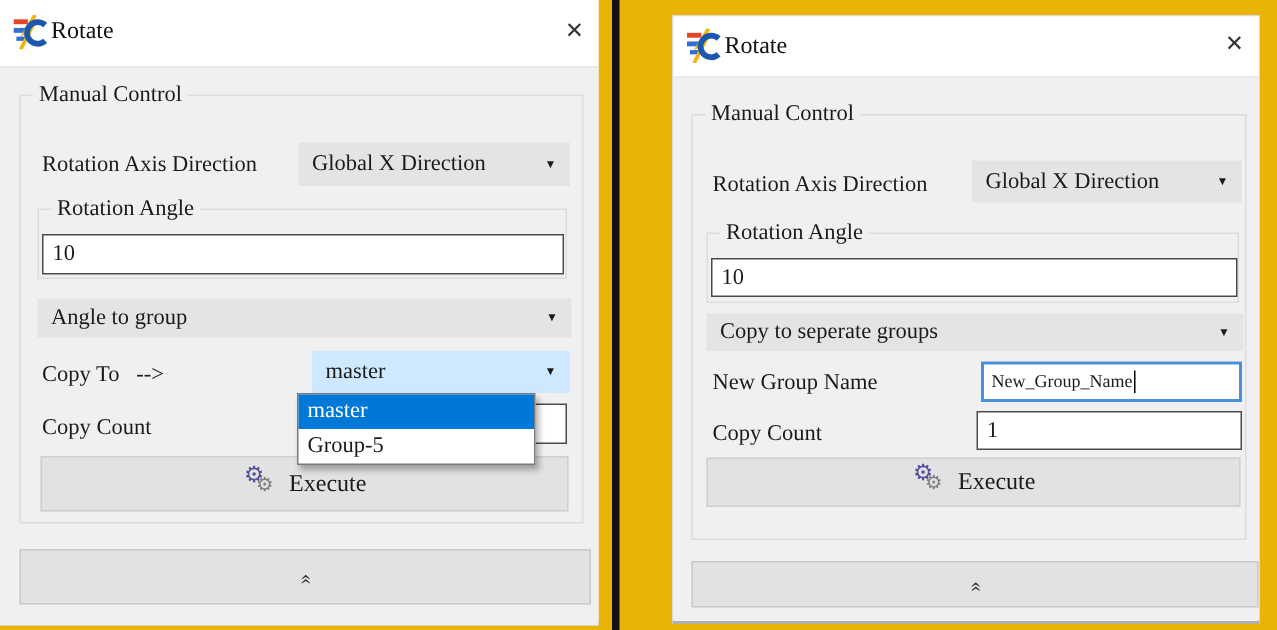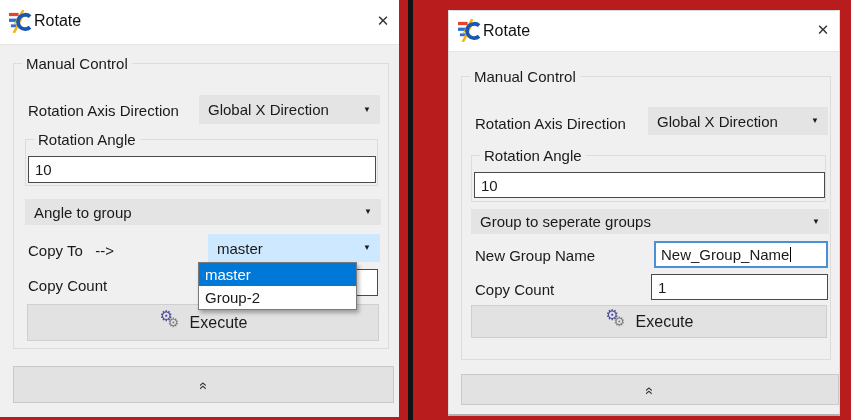--- a/index.html
+++ b/index.html
@@ -1,19 +1,19 @@
 <!DOCTYPE html>
 <html><head>
 <meta charset="utf-8">
 <style>
   * { margin:0; padding:0; box-sizing:border-box; }
   html,body { background:#ffffff; }
   .canvas {
-    position:relative; width:851px; height:420px; background:#b91c1c;
-    font-family:Liberation Sans, sans-serif; color:#1a1a1a; overflow:hidden;
+    position:relative; width:851px; height:420px; background:#eab308;
+    font-family:Liberation Serif, serif; color:#1a1a1a; overflow:hidden;
   }
   .divider { position:absolute; left:408px; top:0; width:5px; height:420px; background:#121212; }
 
   .dialog { position:absolute; background:#ffffff; }
   .dialog-left  { left:0;   top:0;    width:399px; height:417px; border-bottom:3px solid #8a8a8a; }
   .dialog-right { left:448px; top:10px; width:392px; height:406px; border:1px solid #dadada; border-bottom:3px solid #b0b0b0; }
 
   .titlebar { position:absolute; left:0; top:0; width:100%; background:#ffffff; }
   .dialog-left  .titlebar { height:44px; }
   .dialog-right .titlebar { height:40px; }
@@ -35,21 +35,21 @@
   .lbl { position:absolute; font-size:15px; color:#1a1a1a; white-space:pre; }
 
   .combo { position:absolute; background:#e4e4e4; font-size:15px; display:flex; align-items:center;
            padding:0 9px; cursor:default; }
   .combo .arrow { position:absolute; right:9px; font-size:8px; color:#1a1a1a; top:50%; transform:translateY(-54%); }
   .combo.hl { background:#cde8ff; }
 
   .textbox { position:absolute; border:1px solid #4a4a4a; background:#ffffff; font-size:15px;
              padding:0 6px; font-family:inherit; color:#1a1a1a; outline:none; }
 
-  .focusbox { position:absolute; border:2px solid #4a90d9; background:#ffffff; font-size:15px;
+  .focusbox { position:absolute; border:2px solid #4a90d9; background:#ffffff; font-size:12px;
               display:flex; align-items:center; padding:0 5px; }
   .caret { width:1px; height:15px; background:#000; margin-left:1px; }
 
   .ddlist { position:absolute; background:#ffffff; border:1px solid #7a7a7a;
             box-shadow:2px 3px 4px rgba(0,0,0,0.30); z-index:20; }
   .dditem { height:23px; line-height:23px; padding-left:6px; font-size:15px; color:#1a1a1a; cursor:default; }
   .dditem.selected { background:#0078d7; color:#ffffff; }
 
   .exec-btn { position:absolute; background:#e2e2e2; border:1px solid #cfcfcf; display:flex;
               align-items:center; justify-content:center; font-size:16px; color:#1a1a1a; cursor:default; }
@@ -105,21 +105,21 @@
       <div class="combo hl" style="left:208px; top:189px; width:172px; height:28px;">
         <span>master</span>
         <span class="arrow">▼</span>
       </div>
 
       <span class="lbl" style="left:28px; top:232px;">Copy Count</span>
       <input class="textbox" style="left: 208px; top: 224px; width: 170px; height: 27px; z-index: 1;" value="">
 
       <div class="ddlist" style="left:198px; top:217px; width:159px;">
         <div class="dditem selected">master</div>
-        <div class="dditem">Group-2</div>
+        <div class="dditem">Group-5</div>
       </div>
 
       <div class="exec-btn" style="left:27px; top:259px; width:352px; height:37px;">
         <span class="gears">
           <span class="gear1">⚙</span>
           <span class="gear2">⚙</span>
         </span>
         <span>Execute</span>
       </div>
 
@@ -154,21 +154,21 @@
         <span>Global X Direction</span>
         <span class="arrow">▼</span>
       </div>
 
       <fieldset style="left:22px; top:95px; width:355px; height:55px;">
         <legend>Rotation Angle</legend>
       </fieldset>
       <input class="textbox" style="left: 25px; top: 120px; width: 351px; height: 26px;" value="10">
 
       <div class="combo" style="left:22px; top:157px; width:358px; height:25px;">
-        <span>Group to seperate groups</span>
+        <span>Copy to seperate groups</span>
         <span class="arrow">▼</span>
       </div>
 
       <span class="lbl" style="left:26px; top:195px;">New Group Name</span>
       <div class="focusbox" style="left:205px; top:189px; width:174px; height:27px;">
         <span>New_Group_Name</span>
         <span class="caret"></span>
       </div>
 
       <span class="lbl" style="left:26px; top:229px;">Copy Count</span>

